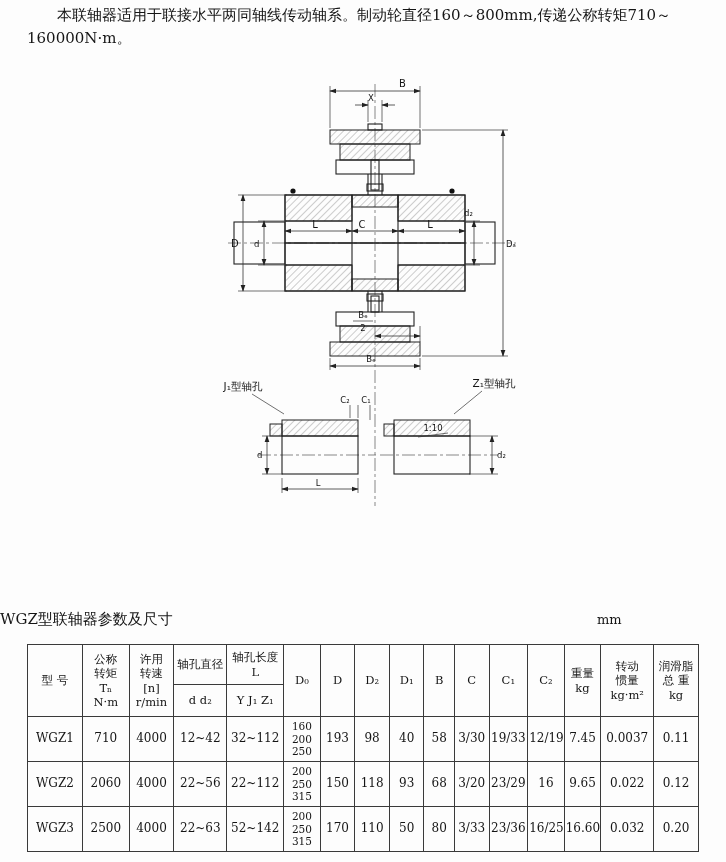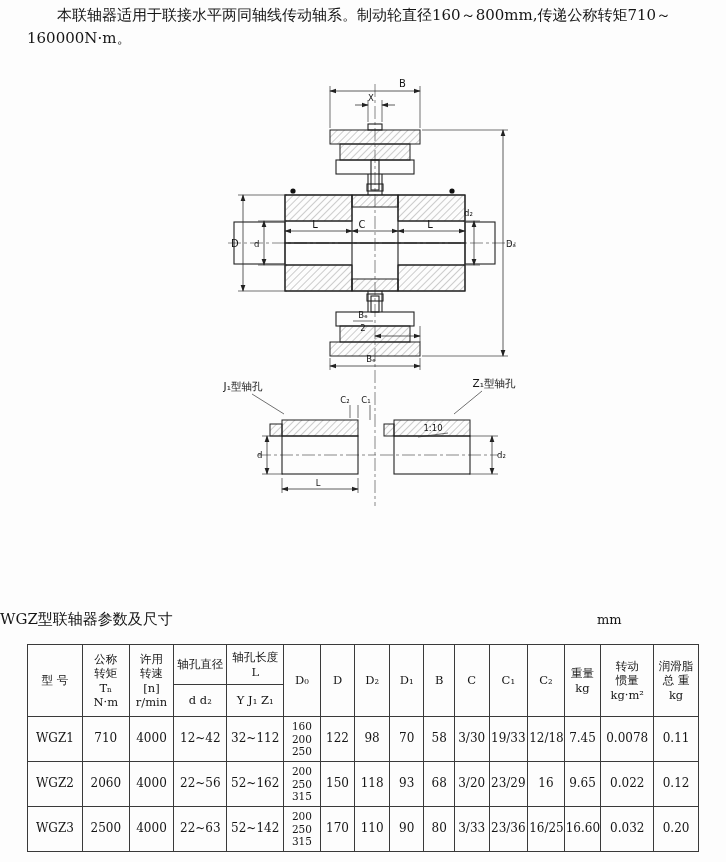--- a/index.html
+++ b/index.html
@@ -274,37 +274,37 @@
   <tbody>
       <tr>
         <td>WGZ1</td>
         <td>710</td>
         <td>4000</td>
         <td>12~42</td>
         <td>32~112</td>
         <td class="stacked">160
 200
 250</td>
-        <td>122</td>
+        <td>193</td>
         <td>98</td>
-        <td>70</td>
+        <td>40</td>
         <td>58</td>
         <td>3/30</td>
         <td>19/33</td>
-        <td>12/18</td>
+        <td>12/19</td>
         <td>7.45</td>
-        <td>0.0078</td>
+        <td>0.0037</td>
         <td>0.11</td>
       </tr>
       <tr>
         <td>WGZ2</td>
         <td>2060</td>
         <td>4000</td>
         <td>22~56</td>
-        <td>52~162</td>
+        <td>22~112</td>
         <td class="stacked">200
 250
 315</td>
         <td>150</td>
         <td>118</td>
         <td>93</td>
         <td>68</td>
         <td>3/20</td>
         <td>23/29</td>
         <td>16</td>
@@ -316,21 +316,21 @@
         <td>WGZ3</td>
         <td>2500</td>
         <td>4000</td>
         <td>22~63</td>
         <td>52~142</td>
         <td class="stacked">200
 250
 315</td>
         <td>170</td>
         <td>110</td>
-        <td>90</td>
+        <td>50</td>
         <td>80</td>
         <td>3/33</td>
         <td>23/36</td>
         <td>16/25</td>
         <td>16.60</td>
         <td>0.032</td>
         <td>0.20</td>
       </tr>
     </tbody>
 </table>

